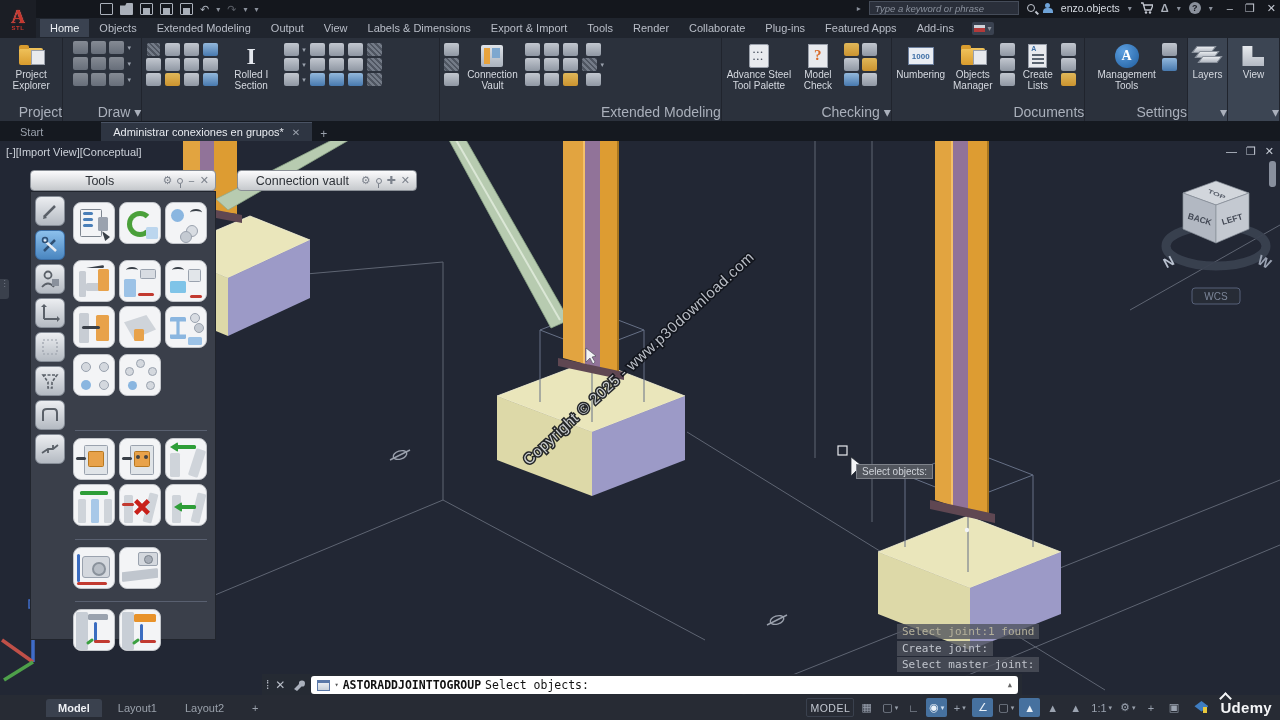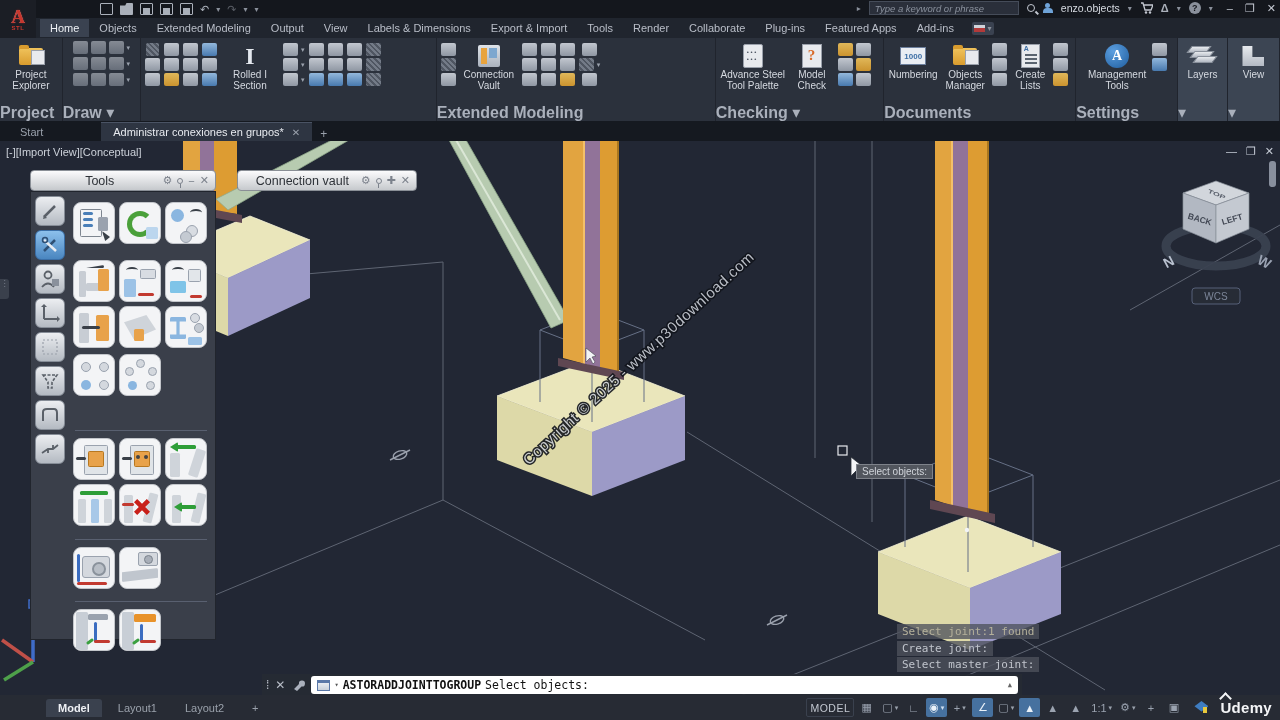--- a/index.html
+++ b/index.html
@@ -37,21 +37,21 @@
   .rtab { padding:3px 10px; cursor:default; white-space:nowrap; }
   .rtab.active { background:#3a4250; color:#eef1f5; }
   .tabrow-bg { position:absolute; left:0; top:18px; width:1280px; height:20px; background:#20252e; }
   .flagchip { width:22px; height:13px; background:#3a4250; border-radius:2px; margin-left:8px; display:flex; align-items:center; justify-content:center; gap:2px; }
   .flagchip .f { width:11px; height:7px; background:linear-gradient(#cfd3da 40%,#b23a3a 40%); }
 
   
   .ribbon { position:absolute; left:0; top:38px; width:1280px; height:83px; background:#2b313c; display:flex; }
   .panel { position:relative; height:83px; border-right:1px solid #20242d; display:flex; flex-direction:column; }
   .panel-content { flex:1; display:flex; align-items:flex-start; padding:3px 4px 0 4px; gap:4px; }
-  .panel-label { height:16px; font-size:16px; color:#aab0bb; text-align:left; line-height:15px; white-space:nowrap;font-weight:bold; }
+  .panel-label { height:16px; font-size:14px; color:#aab0bb; text-align:right; line-height:15px; white-space:nowrap; }
   .panel.lite { background:#3c4553; }
   .bigbtn { display:flex; flex-direction:column; align-items:center; width:52px; gap:1px; padding-top:2px; }
   .bigbtn .blabel { font-size:10px; line-height:10.5px; color:#d5d9e0; text-align:center; white-space:pre-line; }
   .bicon { width:26px; height:26px; display:flex; align-items:center; justify-content:center; position:relative; }
   .folder-big { width:24px; height:17px; background:linear-gradient(#f0c35c,#d99c2e); border-radius:2px; position:relative; }
   .folder-big::before { content:''; position:absolute; left:0; top:-3px; width:10px; height:4px; background:#d99c2e; border-radius:2px 2px 0 0; }
   .folder-big::after { content:''; position:absolute; right:-2px; top:2px; width:12px; height:13px; background:#e8eaee; border:1px solid #9aa0ab; }
   .ibeam { font-family:"Liberation Serif",serif; font-size:24px; font-weight:bold; color:#e4e8ee; line-height:24px; }
   .vaultico { width:22px; height:22px; background:linear-gradient(#dfe3e9,#aab2bd); border-radius:2px; position:relative; }
   .vaultico::before { content:''; position:absolute; left:3px; top:3px; width:6px; height:16px; background:#e8a33d; }
@@ -422,21 +422,21 @@
           <span class="blabel">Management Tools</span>
         </div>
         <span class="micol">
             <span class="mi"></span>
             <span class="mi blue"></span>
           </span>
       </div>
       <div class="panel-label">Settings</div>
     </div>
 
-    <div class="panel lite" style="width:50px">
+    <div class="panel lite" style="width:40px">
       <div class="panel-content" style="justify-content:center">
         <div class="bigbtn" style="width:44px">
           <span class="bicon">
               <span class="layersico">
                 <i style="top:0"></i>
                 <i style="top:5px;left:3px"></i>
                 <i style="top:10px;left:6px"></i>
               </span>
             </span>
           <span class="blabel">Layers</span>

